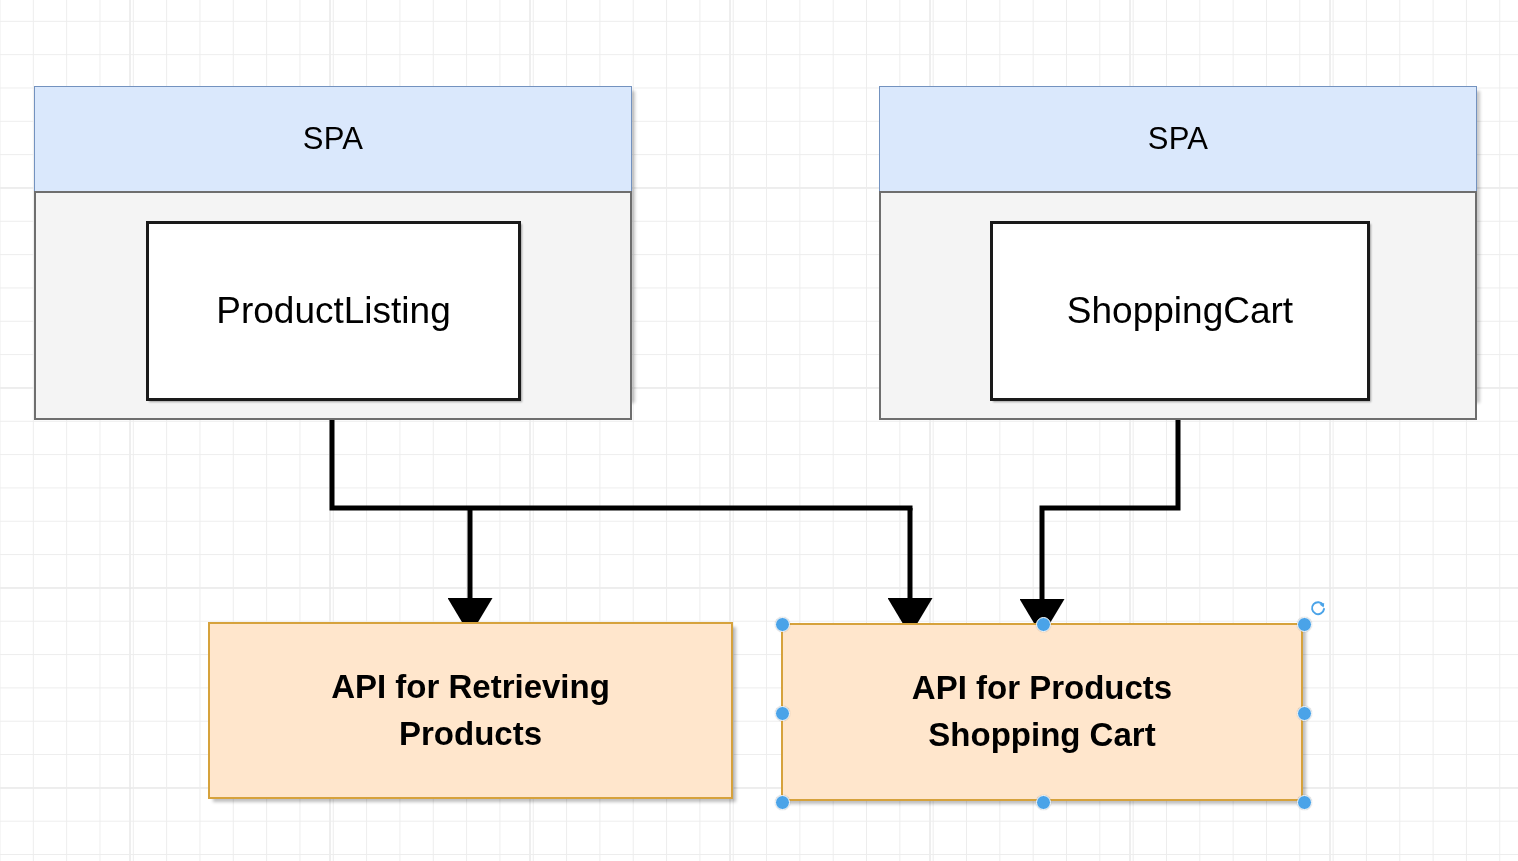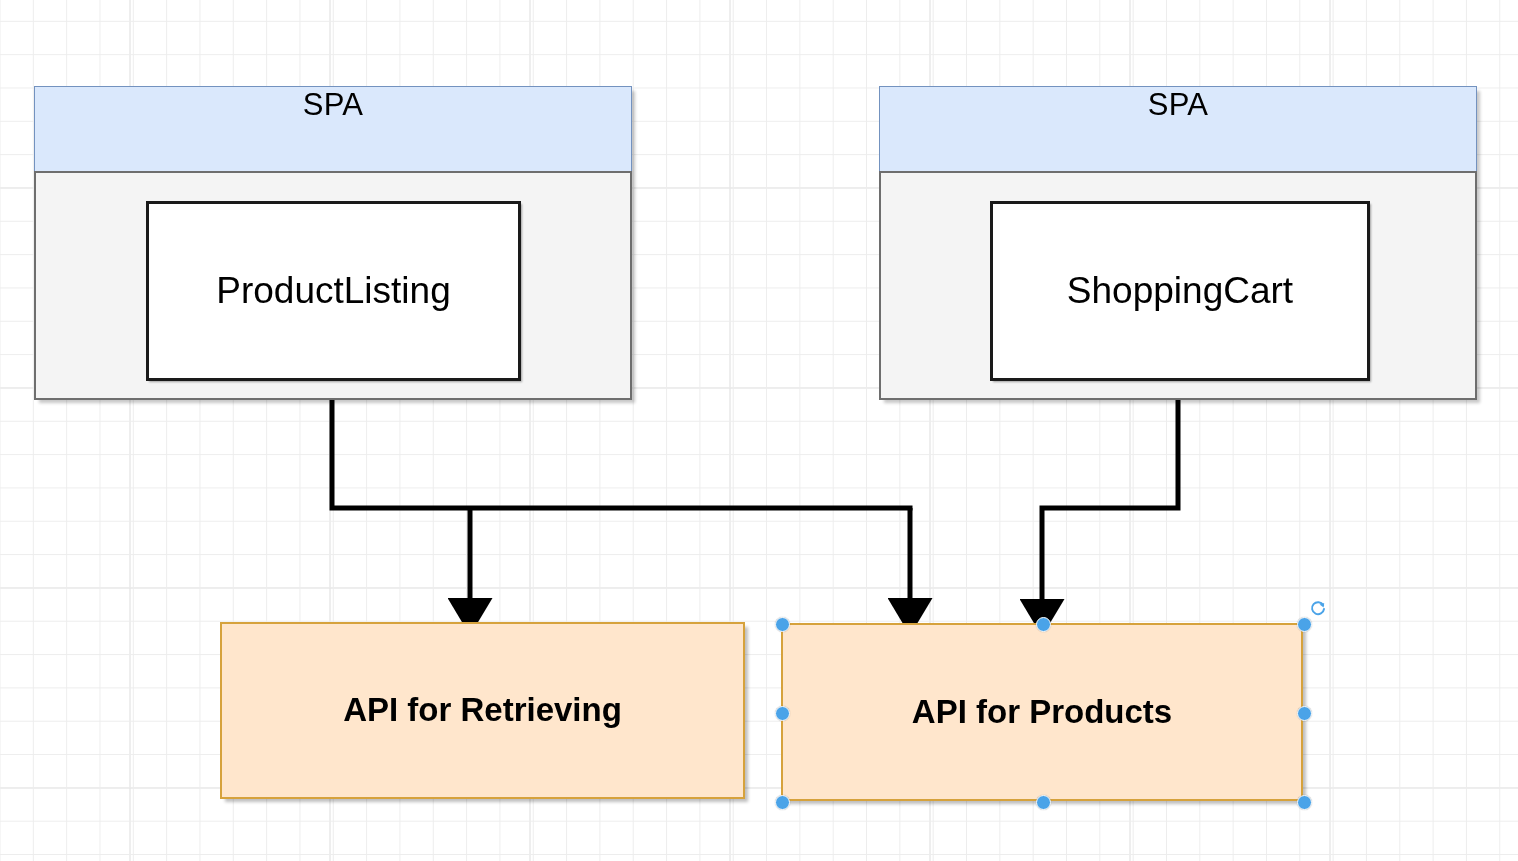--- a/index.html
+++ b/index.html
@@ -33,25 +33,26 @@
 
   
   .spa-node {
     position: absolute;
     box-sizing: border-box;
     box-shadow: 4px 4px 3px -1px rgba(0,0,0,0.22);
   }
   .spa-header {
     box-sizing: border-box;
     width: 100%;
-    height: 85px;
+    height: 105px;
     background: #dae8fc;
     border: 1px solid #7392bf;
     border-bottom: none;
     display: flex;
+    align-items: center;
     justify-content: center;
   }
   .spa-header-label {
     font-size: 31px;
     color: #000000;
     letter-spacing: 0.3px;
   }
   .spa-body {
     box-sizing: border-box;
     width: 100%;
@@ -175,29 +176,31 @@
     <div class="spa-header">
       <span class="spa-header-label">SPA</span>
     </div>
     <div class="spa-body">
       <div class="inner-box" style="left:109px; top:28px; width:380px; height:180px;text-align:right;">
         <span class="inner-box-label">ShoppingCart</span>
       </div>
     </div>
   </div>
 
-  <div class="api-node" style="left:208px; top:622px; width:525px; height:177px;margin-left:12px;">
+  <div class="api-node" style="left:208px; top:622px; width:525px; height:177px;">
     <div class="api-label">
       <span>API for Retrieving</span><br>
+      <span>Products</span>
     </div>
   </div>
 
   <div class="api-node" style="left:781px; top:623px; width:522px; height:178px;">
     <div class="api-label">
       <span>API for Products</span><br>
+      <span>Shopping Cart</span>
     </div>
   </div>
 
   <div class="sel-outline" style="left:781px; top:623px; width:522px; height:178px;"></div>
 
   <div class="sel-handle" style="left:781px; top:623px;"></div>
   <div class="sel-handle" style="left:1042px; top:623px;"></div>
   <div class="sel-handle" style="left:1303px; top:623px;"></div>
   <div class="sel-handle" style="left:781px; top:712px;"></div>
   <div class="sel-handle" style="left:1303px; top:712px;"></div>

